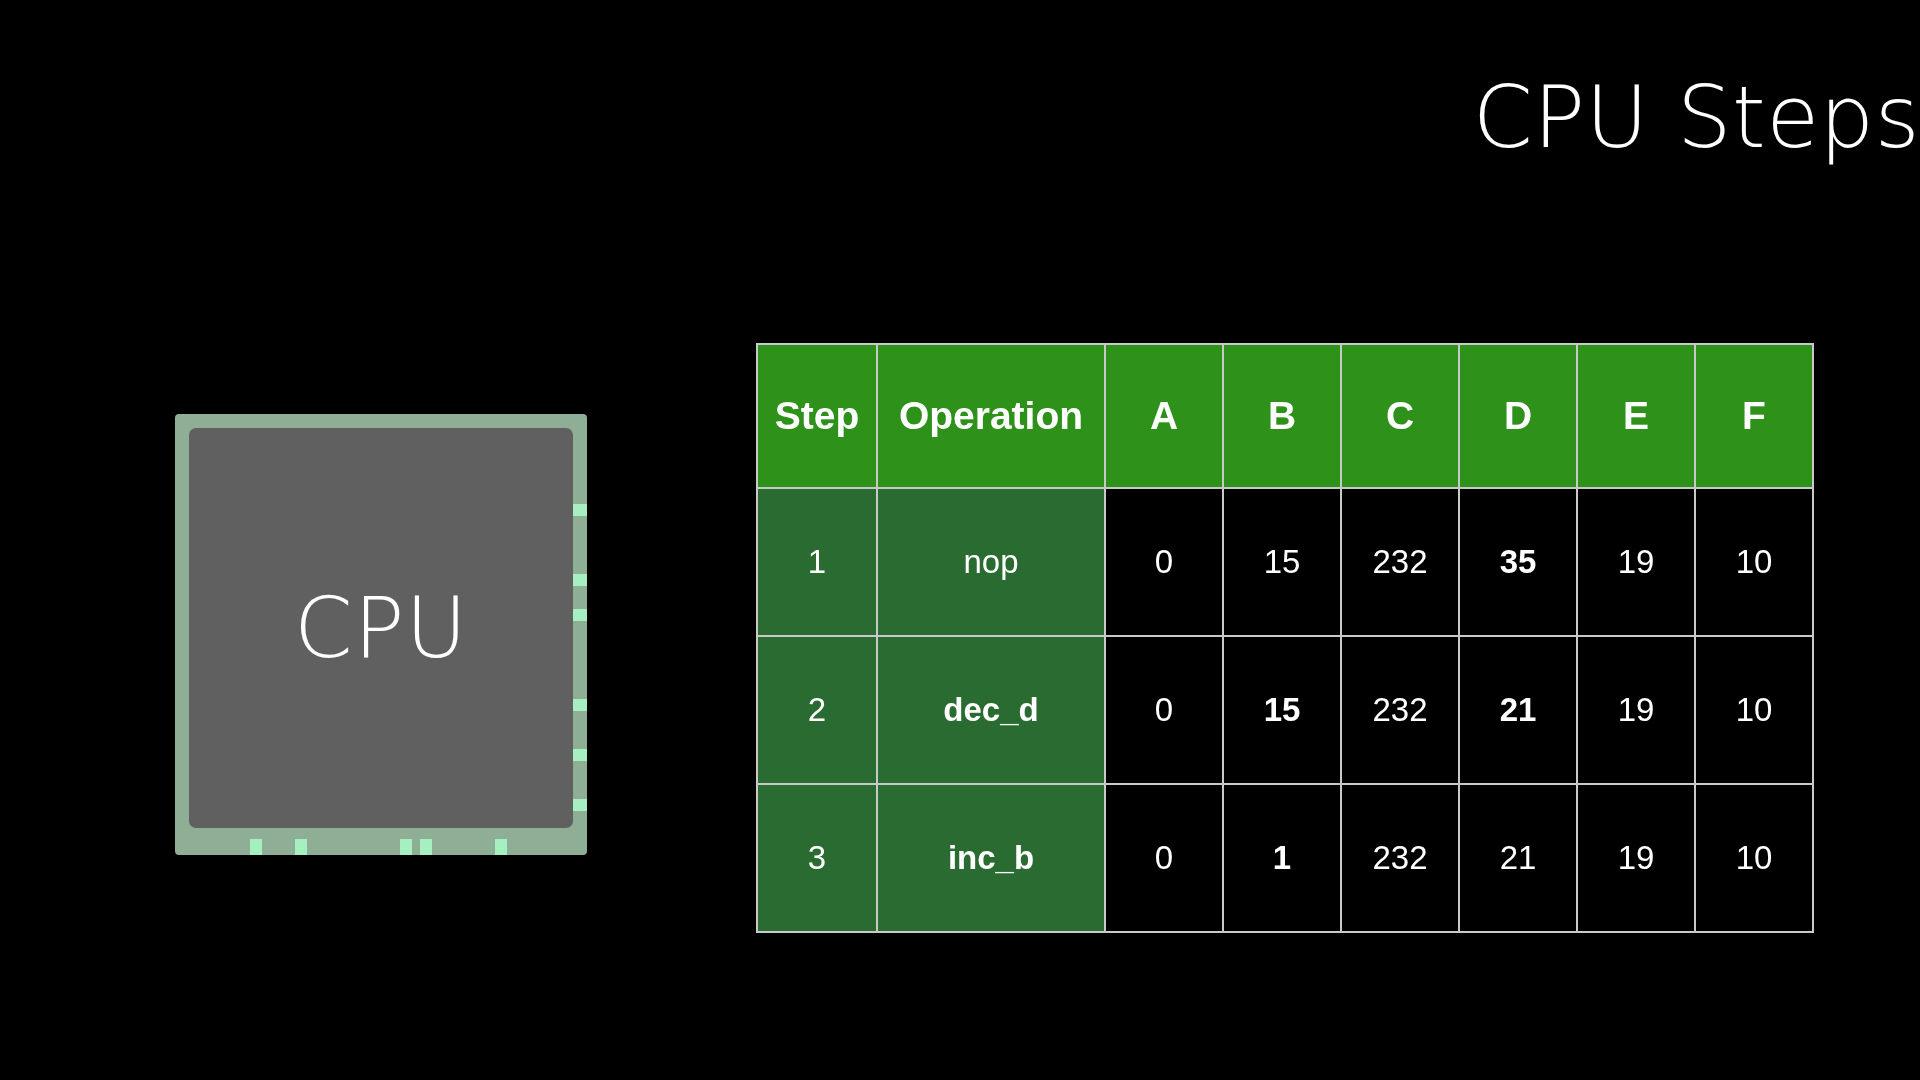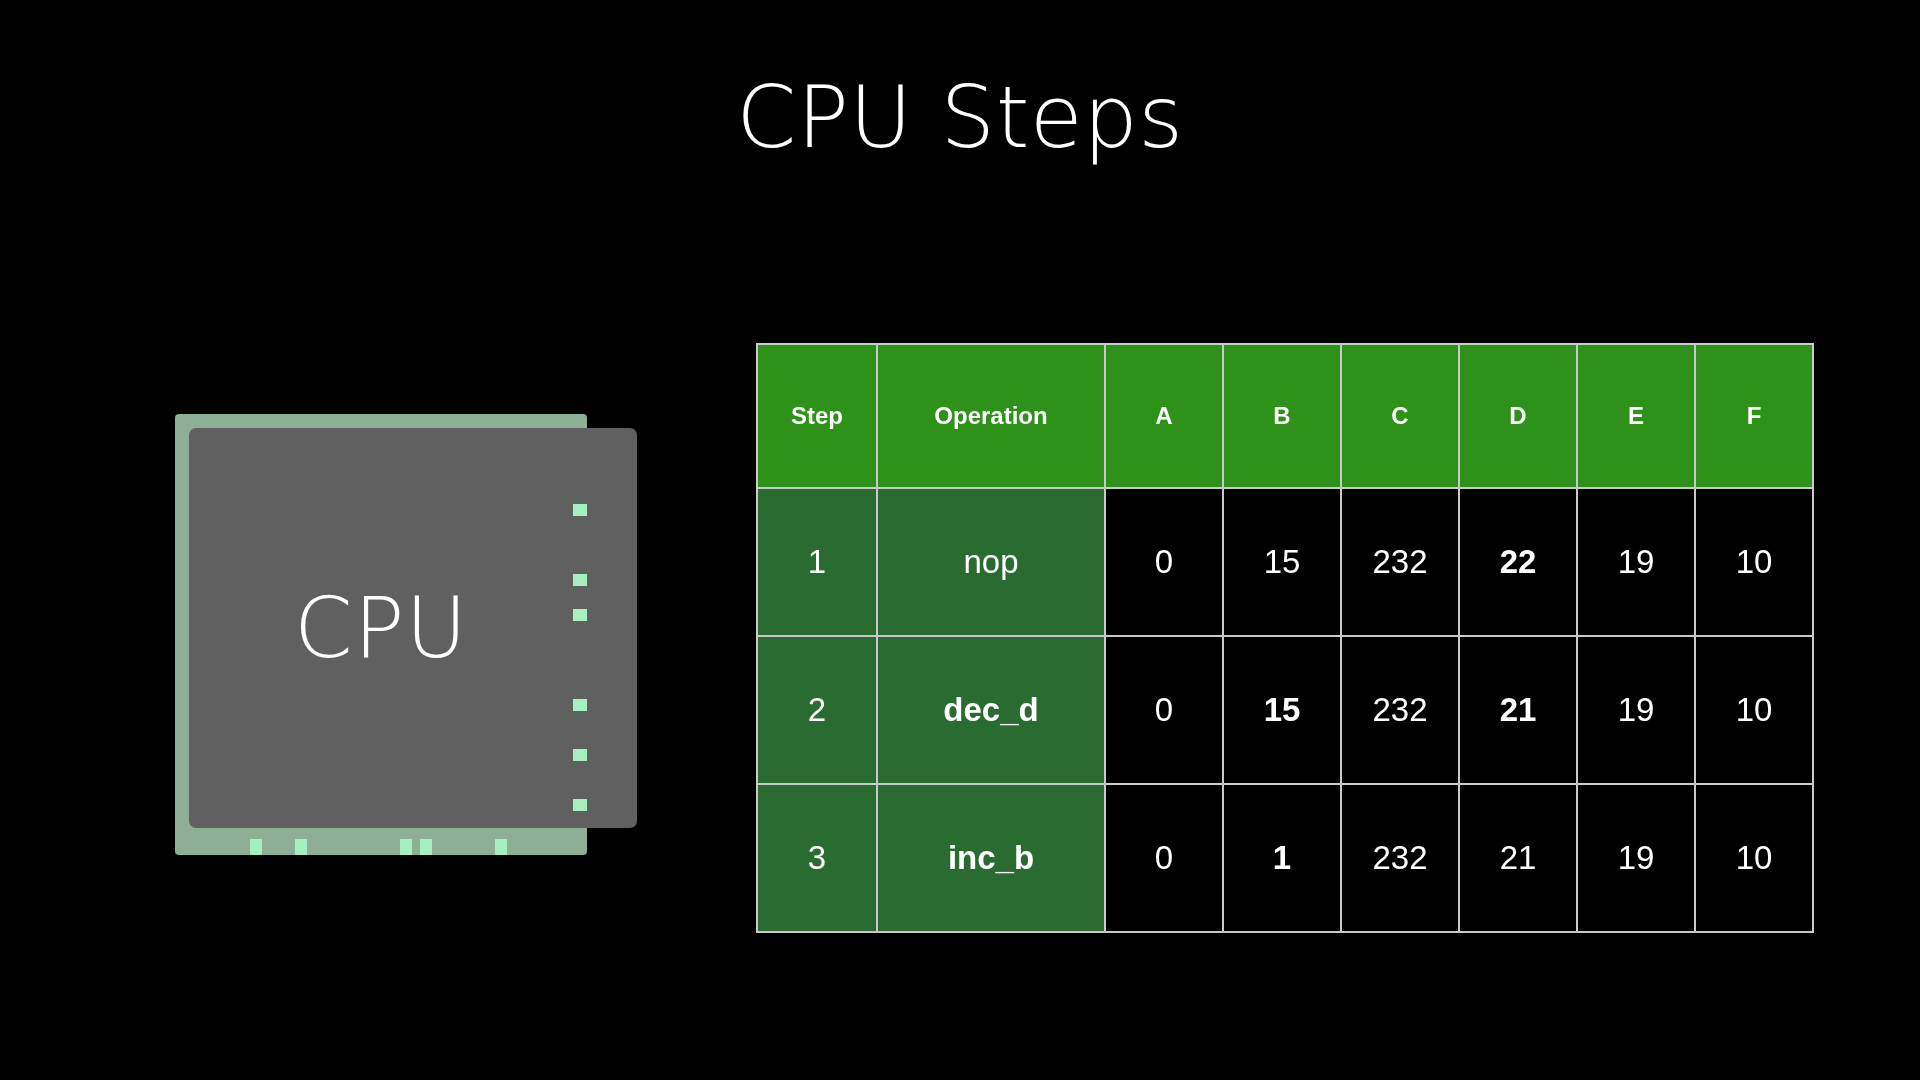--- a/index.html
+++ b/index.html
@@ -15,21 +15,21 @@
     font-family: "Liberation Sans", sans-serif;
     -webkit-font-smoothing: antialiased;
   }
 
   
   #page-title {
     position: absolute;
     left: 0;
     top: 74px;
     width: 1920px;
-    text-align: center;
+    text-align: right;
     color: #ffffff;
     font-size: 86px;
     font-weight: 300;
     letter-spacing: 0.5px;
     line-height: 1;
     font-family: "DejaVu Sans", "Liberation Sans", sans-serif;
   }
 
   
   #cpu-diagram {
@@ -45,21 +45,21 @@
     top: 0;
     width: 412px;
     height: 441px;
     background: #8EAF96;
     border-radius: 4px;
   }
   #cpu-core {
     position: absolute;
     left: 14px;
     top: 14px;
-    width: 448px;
+    width: 384px;
     height: 400px;
     background: #606060;
     border-radius: 7px;
   }
   #cpu-label {
     position: absolute;
     left: 0;
     top: 0;
     width: 384px;
     height: 400px;
@@ -100,21 +100,21 @@
     border: 2px solid #C9C9C9;
     text-align: center;
     vertical-align: middle;
     padding: 0;
     color: #ffffff;
     font-family: "Liberation Sans", sans-serif;
   }
   #cpu-steps-table thead th {
     background: #2E9119;
     height: 142px;
-    font-size: 24px;
+    font-size: 39px;
     font-weight: bold;
   }
   #cpu-steps-table tbody td {
     height: 146px;
     font-size: 33px;
     font-weight: normal;
     background: #000000;
   }
   #cpu-steps-table tbody td.cell-step,
   #cpu-steps-table tbody td.cell-operation {
@@ -179,21 +179,21 @@
       <th>F</th>
     </tr>
   </thead>
   <tbody id="table-body">
       <tr>
         <td class="cell-step">1</td>
         <td class="cell-operation">nop</td>
         <td class="cell-register">0</td>
         <td class="cell-register">15</td>
         <td class="cell-register">232</td>
-        <td class="cell-register bold">22</td>
+        <td class="cell-register bold">35</td>
         <td class="cell-register">19</td>
         <td class="cell-register">10</td>
       </tr>
       <tr>
         <td class="cell-step">2</td>
         <td class="cell-operation bold">dec_d</td>
         <td class="cell-register">0</td>
         <td class="cell-register bold">15</td>
         <td class="cell-register">232</td>
         <td class="cell-register bold">21</td>

